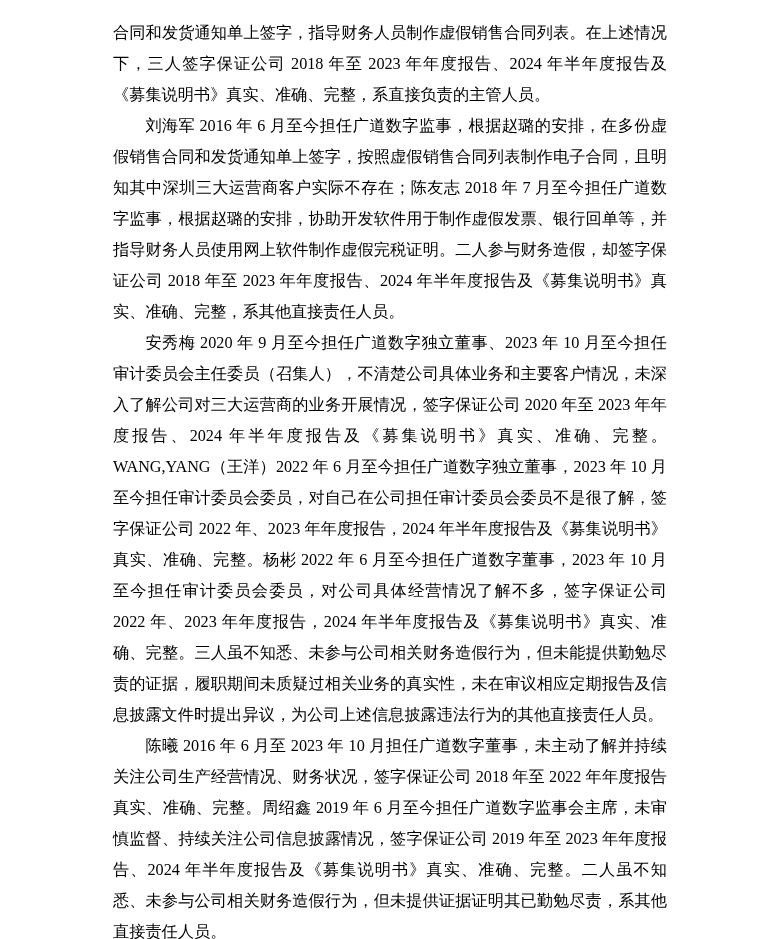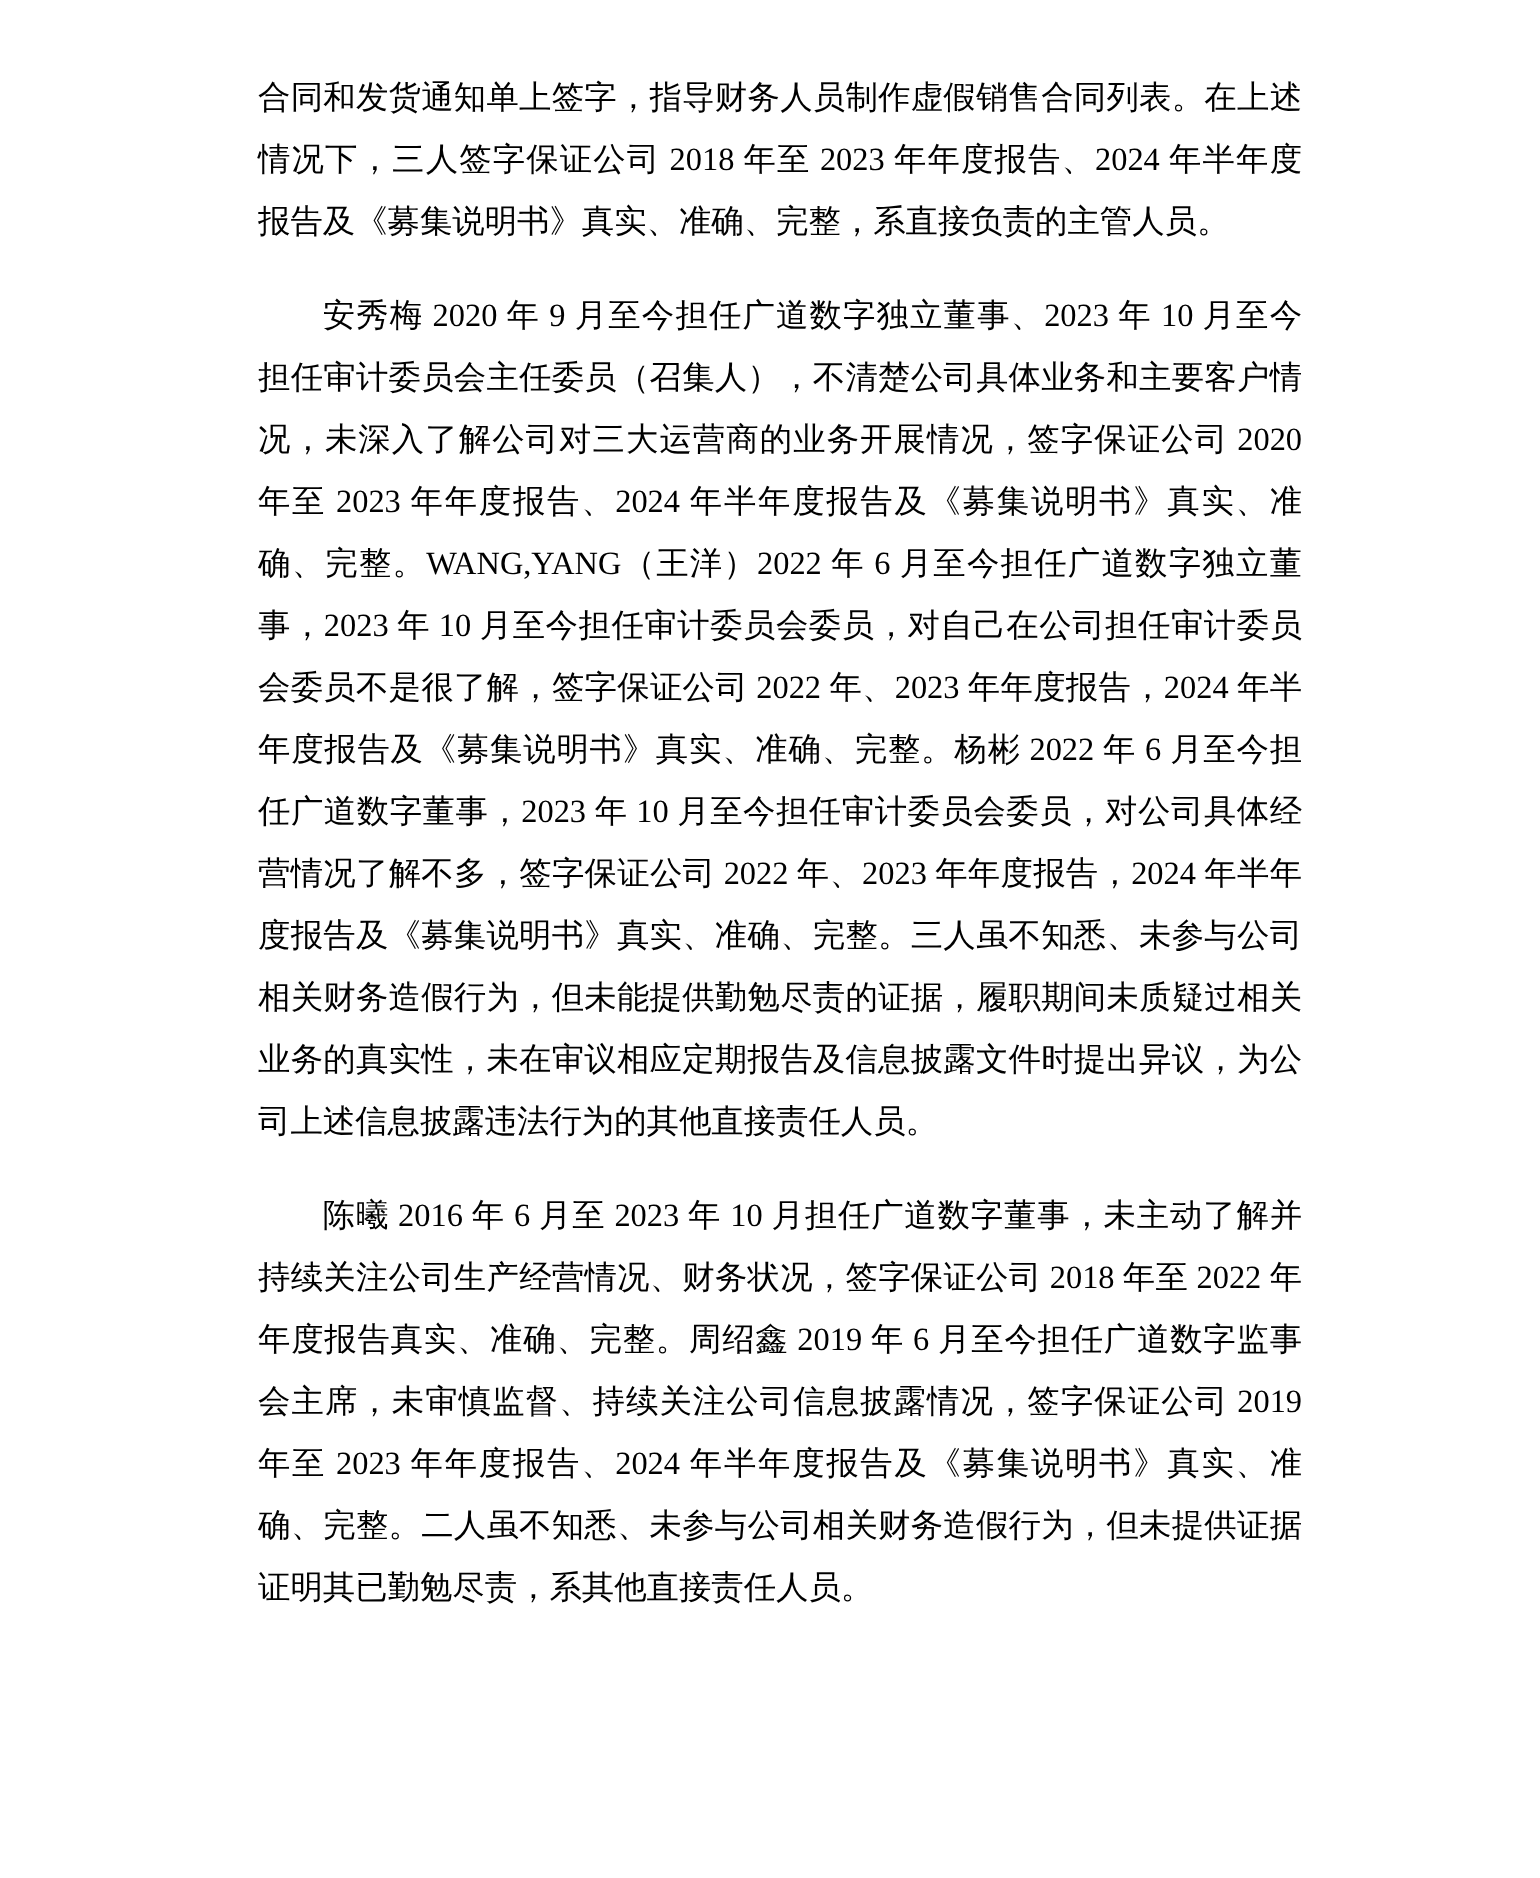--- a/index.html
+++ b/index.html
@@ -19,29 +19,30 @@
     top: 18px;
     width: 554px;
     font-family: "Liberation Serif", "DejaVu Serif", serif;
     font-size: 16.2px;
     line-height: 31px;
     color: #000000;
     text-align: justify;
     text-justify: inter-character;
   }
   .para {
-    margin: 16px;
+    margin: 0;
     padding: 0;
     font-family: Liberation Serif, serif;
   }
   .indent {
     text-indent: 2em;
   }
 </style>
 </head>
 <body>
 
 <div class="page">
   <p class="para">合同和发货通知单上签字，指导财务人员制作虚假销售合同列表。在上述情况下，三人签字保证公司 2018 年至 2023 年年度报告、2024 年半年度报告及《募集说明书》真实、准确、完整，系直接负责的主管人员。</p>
+  <p class="para indent">刘海军 2016 年 6 月至今担任广道数字监事，根据赵璐的安排，在多份虚假销售合同和发货通知单上签字，按照虚假销售合同列表制作电子合同，且明知其中深圳三大运营商客户实际不存在；陈友志 2018 年 7 月至今担任广道数字监事，根据赵璐的安排，协助开发软件用于制作虚假发票、银行回单等，并指导财务人员使用网上软件制作虚假完税证明。二人参与财务造假，却签字保证公司 2018 年至 2023 年年度报告、2024 年半年度报告及《募集说明书》真实、准确、完整，系其他直接责任人员。</p>
   <p class="para indent">安秀梅 2020 年 9 月至今担任广道数字独立董事、2023 年 10 月至今担任审计委员会主任委员（召集人），不清楚公司具体业务和主要客户情况，未深入了解公司对三大运营商的业务开展情况，签字保证公司 2020 年至 2023 年年度报告、2024 年半年度报告及《募集说明书》真实、准确、完整。WANG,YANG（王洋）2022 年 6 月至今担任广道数字独立董事，2023 年 10 月至今担任审计委员会委员，对自己在公司担任审计委员会委员不是很了解，签字保证公司 2022 年、2023 年年度报告，2024 年半年度报告及《募集说明书》真实、准确、完整。杨彬 2022 年 6 月至今担任广道数字董事，2023 年 10 月至今担任审计委员会委员，对公司具体经营情况了解不多，签字保证公司 2022 年、2023 年年度报告，2024 年半年度报告及《募集说明书》真实、准确、完整。三人虽不知悉、未参与公司相关财务造假行为，但未能提供勤勉尽责的证据，履职期间未质疑过相关业务的真实性，未在审议相应定期报告及信息披露文件时提出异议，为公司上述信息披露违法行为的其他直接责任人员。</p>
   <p class="para indent">陈曦 2016 年 6 月至 2023 年 10 月担任广道数字董事，未主动了解并持续关注公司生产经营情况、财务状况，签字保证公司 2018 年至 2022 年年度报告真实、准确、完整。周绍鑫 2019 年 6 月至今担任广道数字监事会主席，未审慎监督、持续关注公司信息披露情况，签字保证公司 2019 年至 2023 年年度报告、2024 年半年度报告及《募集说明书》真实、准确、完整。二人虽不知悉、未参与公司相关财务造假行为，但未提供证据证明其已勤勉尽责，系其他直接责任人员。</p>
 
 </div>
 
 </body></html>

